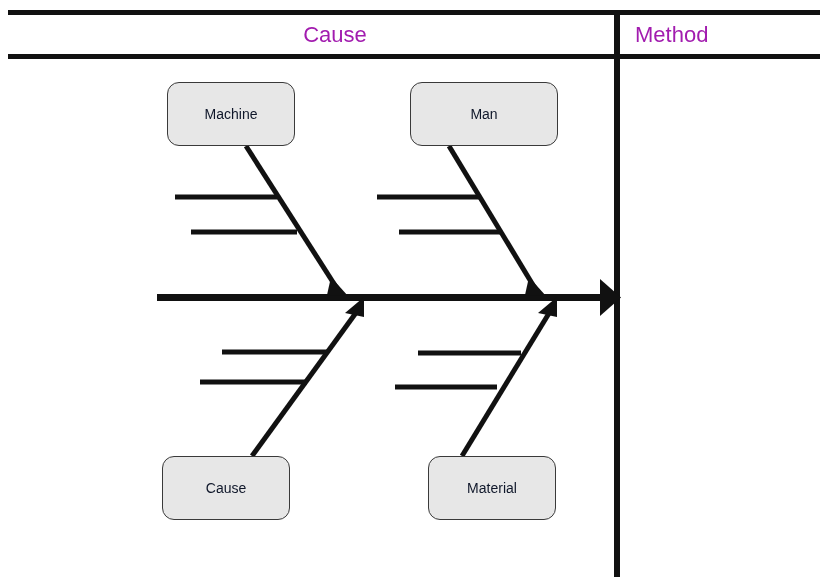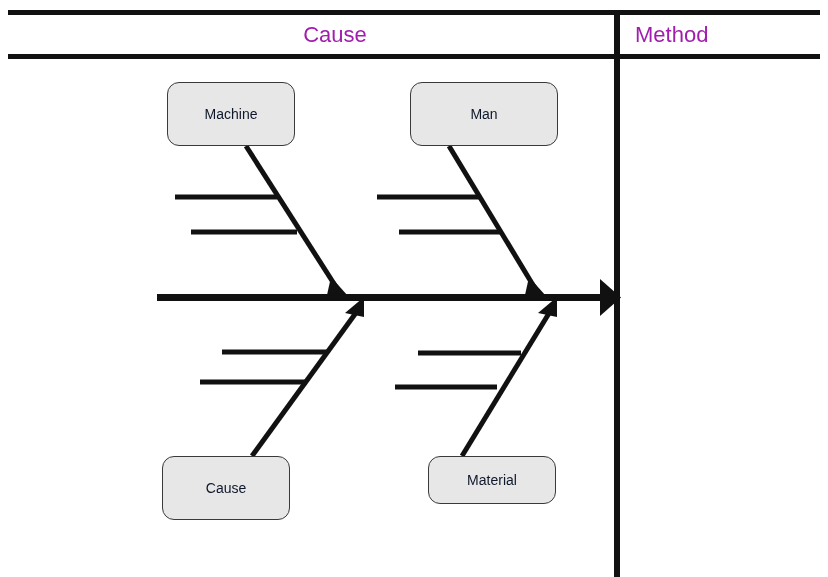--- a/index.html
+++ b/index.html
@@ -84,16 +84,16 @@
   <div class="header-label" style="left:255px; top:22px; width:160px;">Cause</div>
 
   <div class="header-label" style="left:635px; top:22px; width:110px; text-align:left;">Method</div>
 
   <div class="node-box" style="left:167px; top:82px; width:128px; height:64px;">Machine</div>
 
   <div class="node-box" style="left:410px; top:82px; width:148px; height:64px;">Man</div>
 
   <div class="node-box" style="left:162px; top:456px; width:128px; height:64px;">Cause</div>
 
-  <div class="node-box" style="left:428px; top:456px; width:128px; height:48px;">Material</div>
+  <div class="node-box" style="left:428px; top:456px; width:128px; height:64px;">Material</div>
 
 
 </div>
 
 </body></html>

